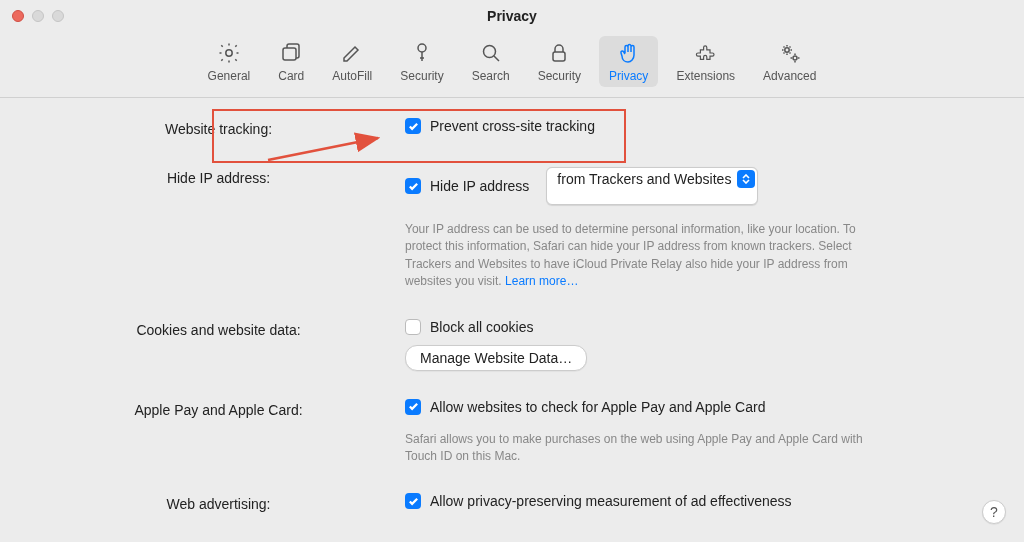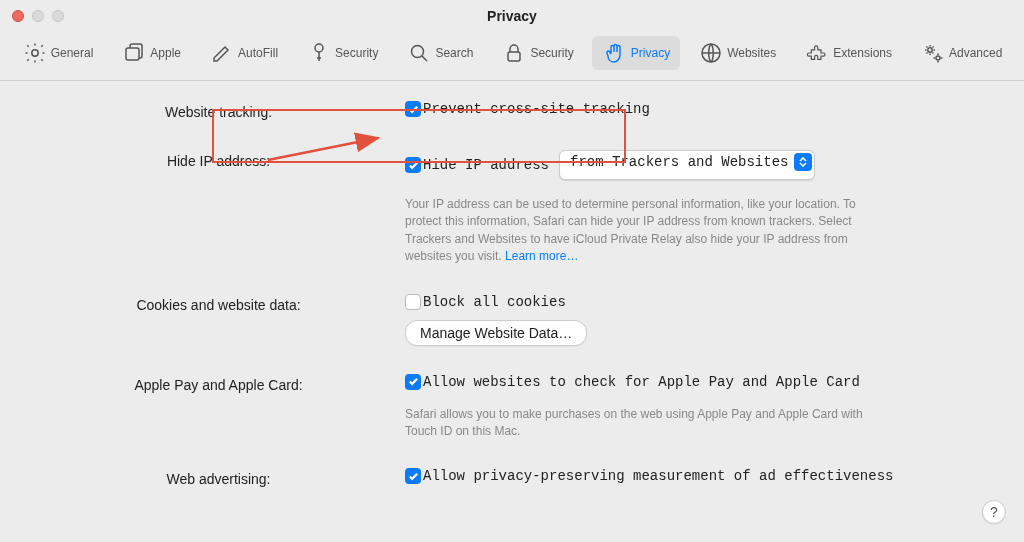--- a/index.html
+++ b/index.html
@@ -29,21 +29,21 @@
       font-weight: 600; font-size: 14px; color: #222;
       pointer-events: none;
     }
     .toolbar {
       display: flex; justify-content: center; gap: 8px;
       padding: 4px 0 10px;
       border-bottom: 1px solid #d0d0d0;
       background: #ececec;
     }
     .toolbar-item {
-      display: flex; flex-direction: row; align-items: center; gap: 3px;
+      display: flex; flex-direction: column; align-items: center; gap: 3px;
       padding: 4px 10px; border-radius: 6px; cursor: default;
       color: #555;
     }
     .toolbar-item.active { background: #dcdcdc; color: #0a7bff; }
     .toolbar-item .icon { width: 26px; height: 26px; display: flex; align-items: center; justify-content: center; }
     .toolbar-item .icon svg { width: 24px; height: 24px; stroke: currentColor; fill: none; stroke-width: 1.5; }
     .toolbar-item.active .label { color: #0a7bff; }
     .toolbar-item .label { font-size: 12px; color: #555; }
     .content {
       padding: 20px 40px 20px 40px;
@@ -54,33 +54,33 @@
     }
     .row-label {
       width: 365px; text-align: center; padding-right: 8px;
       font-size: 14px; color: #222; line-height: 20px;
       padding-top: 1px;
     }
     .row-controls {
       flex: 1; display: flex; flex-direction: column; gap: 4px;
       align-items: flex-start;
     }
-    .inline-ctrl { display: flex; align-items: center; gap: 2px; font-family: Liberation Mono, monospace; }
+    .inline-ctrl { display: flex; align-items: center; gap: 9px; }
     .chk {
       width: 16px; height: 16px; border-radius: 4px; display: inline-flex;
       align-items: center; justify-content: center; flex-shrink: 0;
     }
     .chk.checked { background: #0a7bff; }
     .chk.unchecked { background: #fff; border: 1px solid #bbb; }
     .chk.checked svg { width: 11px; height: 11px; stroke: #fff; stroke-width: 2.5; fill: none; }
     .chk-label { font-size: 14px; color: #222; }
     .select {
       display: inline-flex; align-items: center; gap: 6px;
       background: #fff; border: 1px solid #ccc; border-radius: 6px;
-      padding: 2px 2px 8px 10px; font-size: 14px; color: #222;
+      padding: 2px 2px 16px 10px; font-size: 14px; color: #222;
       box-shadow: 0 0.5px 1px rgba(0,0,0,0.1);
     }
     .select .arrows {
       background: #0a7bff; border-radius: 4px; width: 18px; height: 18px;
       display: flex; flex-direction: column; align-items: center; justify-content: center;
       line-height: 0;
     }
     .select .arrows svg { width: 8px; height: 5px; stroke: #fff; stroke-width: 1.6; fill: none; }
     .desc {
       font-size: 12px; color: #888; max-width: 470px; line-height: 1.45;
@@ -132,21 +132,21 @@
       </span>
     <span class="label">General</span>
   </div>
   <div class="toolbar-item">
     <span class="icon">
         <svg viewBox="0 0 24 24">
           <rect x="4" y="7" width="13" height="12" rx="2"></rect>
           <path d="M8 7V5a2 2 0 0 1 2-2h8a2 2 0 0 1 2 2v10a2 2 0 0 1-2 2h-1"></path>
         </svg>
       </span>
-    <span class="label">Apple</span>
+    <span class="label">Card</span>
   </div>
   <div class="toolbar-item">
     <span class="icon">
         <svg viewBox="0 0 24 24">
           <path d="M4 17l11-11 3 3L7 20H4v-3z"></path>
         </svg>
       </span>
     <span class="label">AutoFill</span>
   </div>
   <div class="toolbar-item">
@@ -176,29 +176,20 @@
       </span>
     <span class="label">Security</span>
   </div>
   <div class="toolbar-item active">
     <span class="icon">
         <svg viewBox="0 0 24 24">
           <path d="M8 12V6a1.5 1.5 0 0 1 3 0v5M11 11V5a1.5 1.5 0 0 1 3 0v6M14 11V6a1.5 1.5 0 0 1 3 0v8c0 4-3 7-6 7s-6-2-6-6l-1-3a1.5 1.5 0 0 1 2.5-1.5L8 13"></path>
         </svg>
       </span>
     <span class="label">Privacy</span>
-  </div>
-  <div class="toolbar-item">
-    <span class="icon">
-        <svg viewBox="0 0 24 24">
-          <circle cx="12" cy="12" r="9"></circle>
-          <path d="M3 12h18M12 3c3 3 3 15 0 18M12 3c-3 3-3 15 0 18"></path>
-        </svg>
-      </span>
-    <span class="label">Websites</span>
   </div>
   <div class="toolbar-item">
     <span class="icon">
         <svg viewBox="0 0 24 24">
           <path d="M5 8h4V5a2 2 0 0 1 4 0v3h4v4h3a2 2 0 0 1 0 4h-3v4h-4v-3a2 2 0 0 0-4 0v3H5v-4H2a2 2 0 0 1 0-4h3V8z" transform="scale(0.8) translate(3 3)"></path>
         </svg>
       </span>
     <span class="label">Extensions</span>
   </div>
   <div class="toolbar-item">

